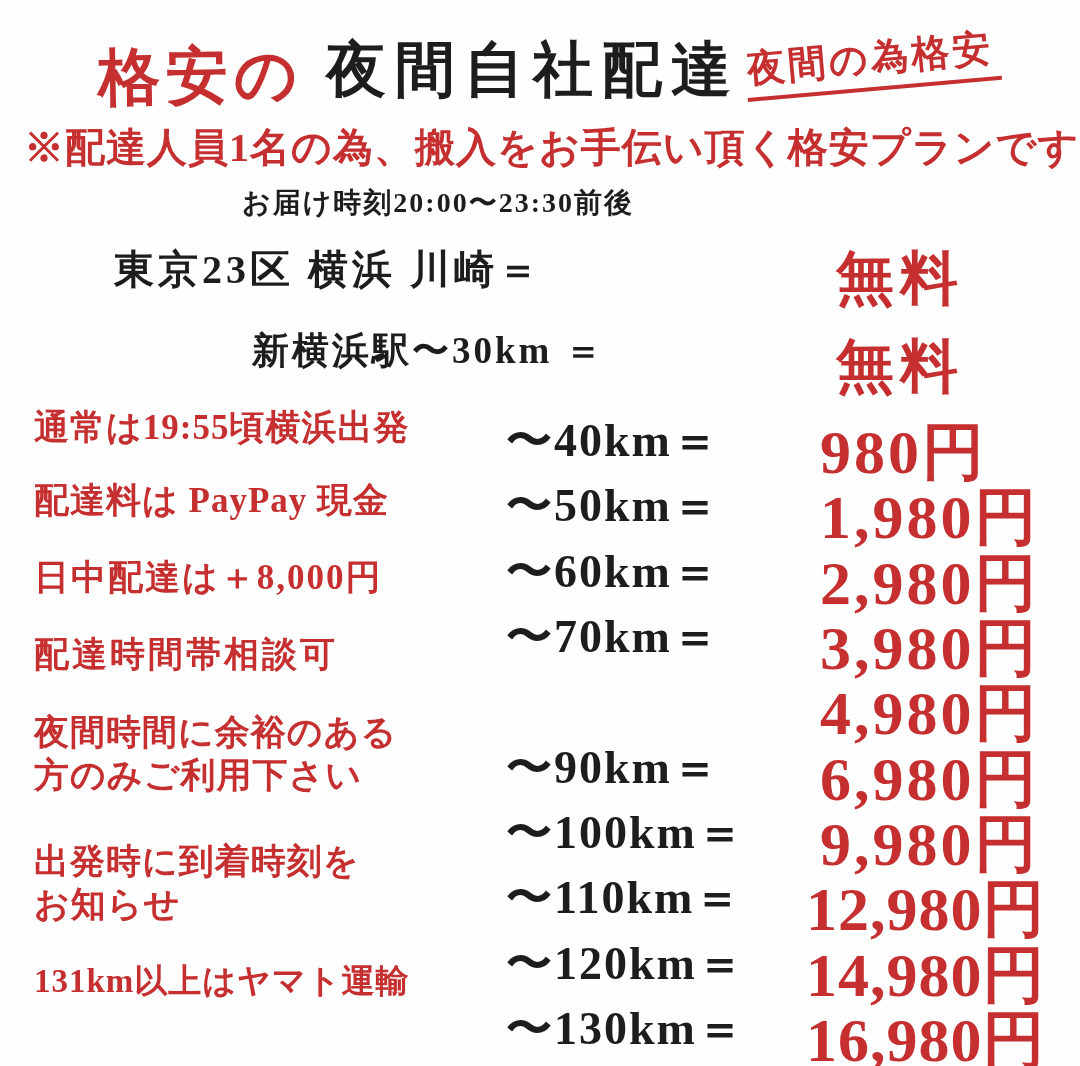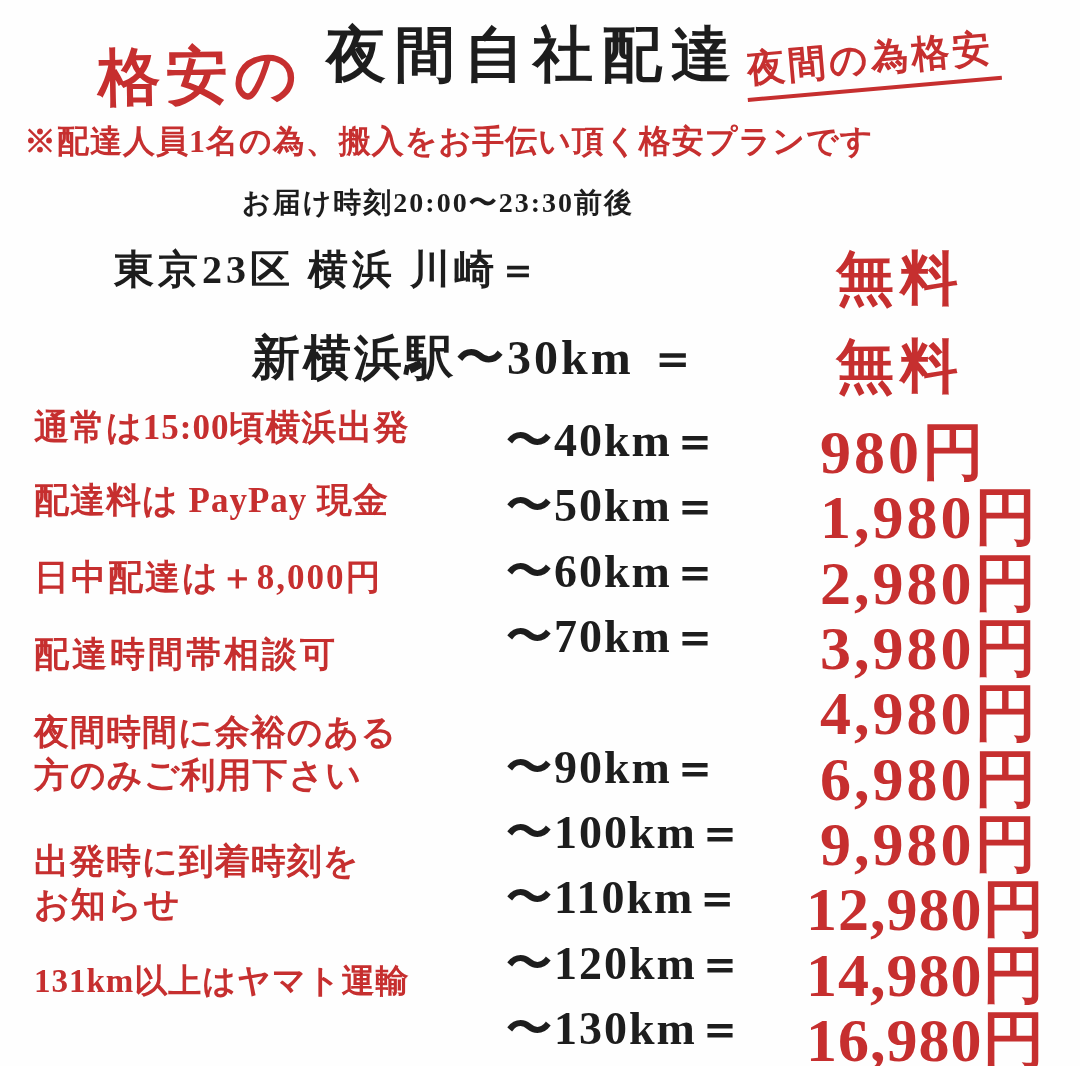--- a/index.html
+++ b/index.html
@@ -8,33 +8,33 @@
     background:var(--bg,#fefefe);overflow:hidden;
     font-family:Liberation Serif, serif;
     font-weight:bold;
   }
   .red{color:var(--red,#c62f2f);}
   .black{color:var(--ink,#1d1d1d);}
   .abs{position:absolute;white-space:nowrap;}
 
   
   .title-red{left:98px;top:34px;font-size:62px;letter-spacing:6px;transform:rotate(-1deg);}
-  .title-black{left:326px;top:15px;font-size:60px;letter-spacing:9px;}
+  .title-black{left:326px;top:30px;font-size:60px;letter-spacing:9px;}
   .badge{
     left:748px;top:44px;font-size:38px;letter-spacing:3px;
     transform:rotate(-5deg);transform-origin:left bottom;
     border-bottom:4px solid var(--red,#c62f2f);padding:0 6px 3px 2px;
   }
-  .subtitle{left:24px;top:120px;font-size:32px;letter-spacing:1px;text-align:center;}
+  .subtitle{left:24px;top:120px;font-size:40px;letter-spacing:1px;text-align:center;}
   .delivery-window{left:242px;top:184px;font-size:28px;letter-spacing:2px;}
 
   
   .free-area-1{left:114px;top:242px;font-size:40px;letter-spacing:4px;}
   .free-price-1{left:836px;top:240px;font-size:58px;letter-spacing:6px;}
-  .free-area-2{left:252px;top:326px;font-size:48px;letter-spacing:3px;}
+  .free-area-2{left:252px;top:326px;font-size:37px;letter-spacing:3px;}
   .free-price-2{left:836px;top:328px;font-size:58px;letter-spacing:6px;}
 
   
   .note{
     position:absolute;left:34px;color:var(--red,#c62f2f);
     font-size:35px;line-height:1.24;letter-spacing:1px;white-space:pre-line;
   }
   .note-0{top:406px;}
   .note-1{top:479px;}
   .note-2{top:556px;letter-spacing:2px;}
@@ -62,21 +62,21 @@
   <div class="abs red badge">夜間の為格安</div>
   <div class="abs red subtitle">※配達人員1名の為、搬入をお手伝い頂く格安プランです</div>
   <div class="abs black delivery-window">お届け時刻20:00〜23:30前後</div>
 
   <div class="abs black free-area-1">東京23区 横浜 川崎＝</div>
   <div class="abs red free-price-1">無料</div>
   <div class="abs black free-area-2">新横浜駅〜30km ＝</div>
   <div class="abs red free-price-2">無料</div>
 
   <div>
-      <div class="note note-0">通常は15:00頃横浜出発</div>
+      <div class="note note-0">通常は19:55頃横浜出発</div>
       <div class="note note-1">配達料は PayPay 現金</div>
       <div class="note note-2">日中配達は＋8,000円</div>
       <div class="note note-3">配達時間帯相談可</div>
       <div class="note note-4">夜間時間に余裕のある
 方のみご利用下さい</div>
       <div class="note note-5">出発時に到着時刻を
 お知らせ</div>
       <div class="note note-6">131km以上はヤマト運輸</div>
     </div>
 

